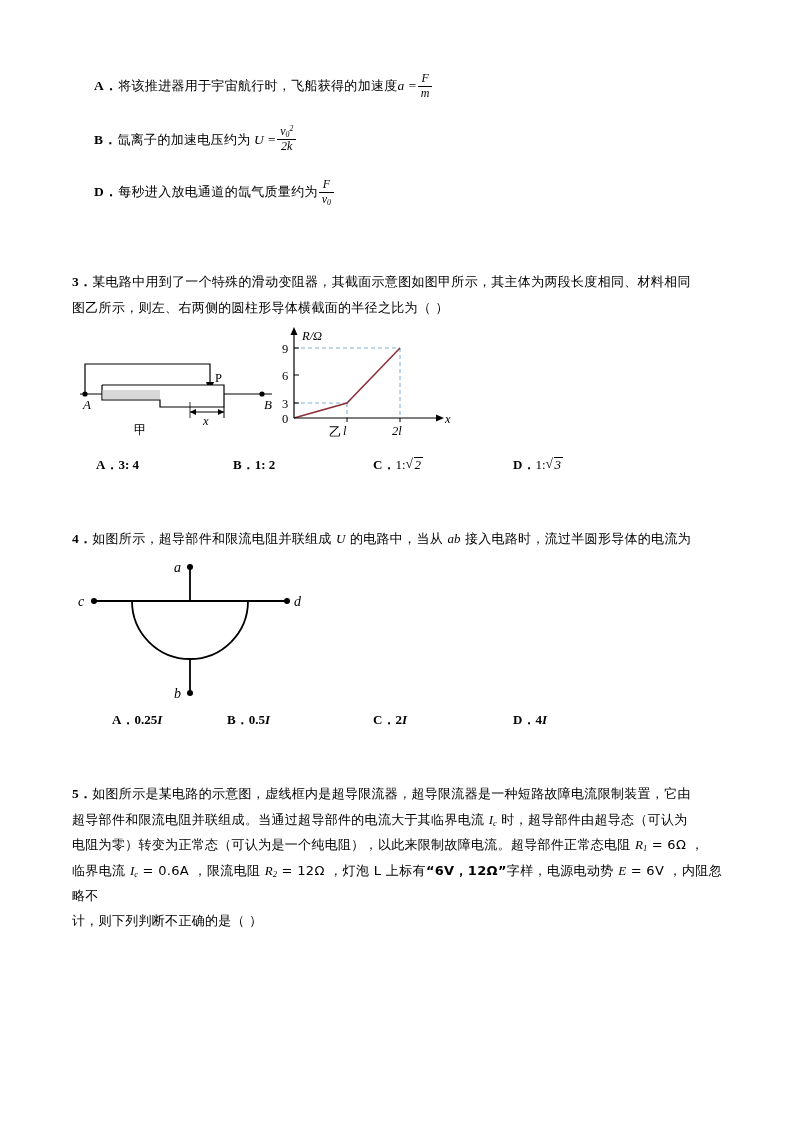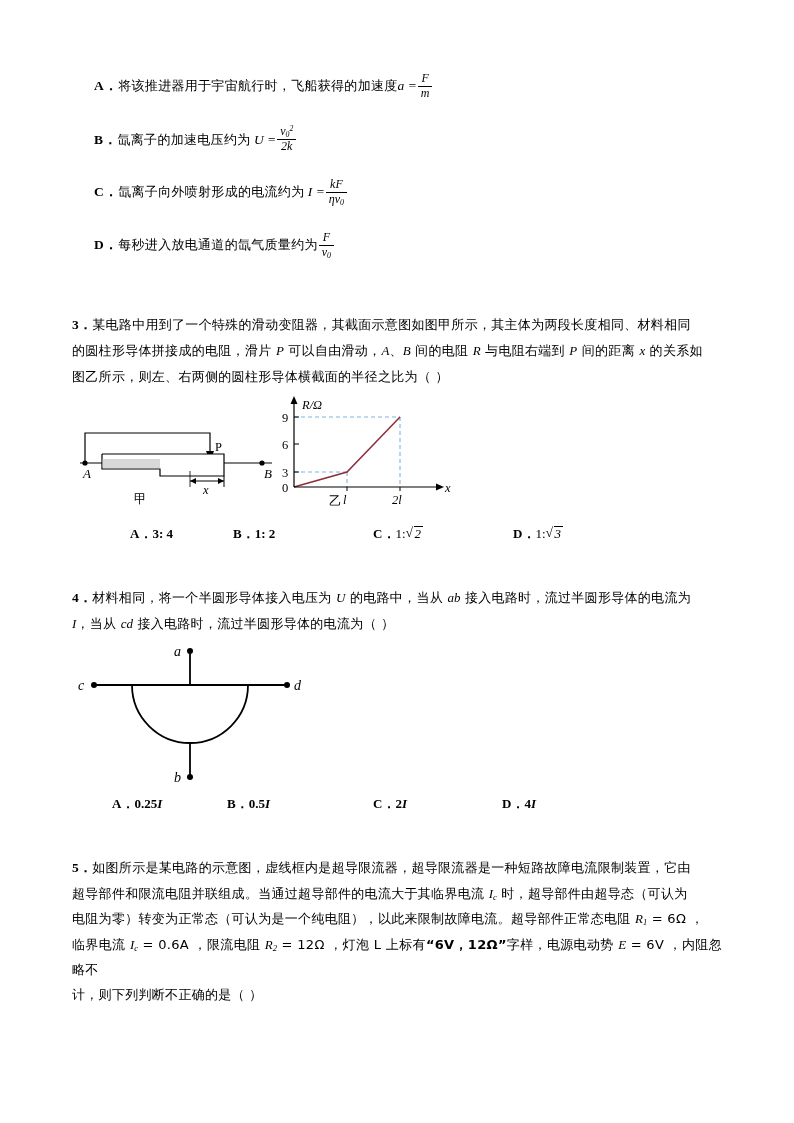--- a/index.html
+++ b/index.html
@@ -40,21 +40,21 @@
     font-family: "Liberation Serif", serif;
     font-weight: bold;
     letter-spacing: 0.5px;
   }
   .cn {
     font-family: "DejaVu Sans", "Liberation Sans", sans-serif;
     font-size: 13px;
     letter-spacing: 0.3px;
   }
   .qblock {
-    margin-top: 8px;
+    margin-top: 18px;
     font-size: 13px;
     line-height: 1.95;
     text-align: justify;
   }
   .qnum {
     font-family: "Liberation Serif", serif;
     font-weight: bold;
     font-size: 13.5px;
   }
   .ital { font-style: italic; font-family: "Liberation Serif", serif; }
@@ -173,38 +173,31 @@
 
       <div class="opt-line">
         <span class="opt-label">A．</span><span class="cn">将该推进器用于宇宙航行时，飞船获得的加速度</span><span class="mathvar">a =</span><span class="frac"><span class="num">F</span><span class="den">m</span></span>
       </div>
 
       <div class="opt-line">
         <span class="opt-label">B．</span><span class="cn">氙离子的加速电压约为</span>
         <span class="mathvar">U =</span><span class="frac"><span class="num"><span>v</span><sub>0</sub><sup>2</sup></span><span class="den">2k</span></span>
       </div>
 
-      <div class="opt-line">
-        <span class="opt-label">C．</span><span class="cn">氙离子向外喷射形成的电流约为</span>
-        <span class="mathvar">I =</span><span class="frac"><span class="num">kF</span><span class="den"><span>ηv</span><sub>0</sub></span></span>
-      </div>
 
       <div class="opt-line">
         <span class="opt-label">D．</span><span class="cn">每秒进入放电通道的氙气质量约为</span><span class="frac"><span class="num">F</span><span class="den"><span>v</span><sub>0</sub></span></span>
       </div>
     </div>
 
     <div class="spacer-md"></div>
 
     <div class="qblock">
       <div>
         <span class="qnum">3．</span><span class="cn">某电路中用到了一个特殊的滑动变阻器，其截面示意图如图甲所示，其主体为两段长度相同、材料相同</span>
-      </div>
-      <div>
-        <span class="cn">的圆柱形导体拼接成的电阻，滑片 </span><span class="ital">P</span><span class="cn"> 可以自由滑动，</span><span class="ital">A</span><span class="cn">、</span><span class="ital">B</span><span class="cn"> 间的电阻 </span><span class="ital">R</span><span class="cn"> 与电阻右端到 </span><span class="ital">P</span><span class="cn"> 间的距离 </span><span class="ital">x</span><span class="cn"> 的关系如</span>
       </div>
       <div>
         <span class="cn">图乙所示，则左、右两侧的圆柱形导体横截面的半径之比为（      ）</span>
       </div>
     </div>
 
     <div class="fig3">
 
       <div class="rheostat">
         <svg width="215" height="112" viewBox="0 0 215 112">
@@ -265,34 +258,31 @@
           <text x="10" y="62" font-family="Liberation Serif, serif" font-size="12.5">6</text>
           <text x="10" y="35" font-family="Liberation Serif, serif" font-size="12.5">9</text>
           <text x="71" y="117" font-family="Liberation Serif, serif" font-style="italic" font-size="12.5">l</text>
           <text x="120" y="117" font-family="Liberation Serif, serif" font-style="italic" font-size="12.5">2l</text>
         </svg>
         <div class="lbl-yi">乙</div>
       </div>
     </div>
 
     <div class="answers" style="margin-top:4px;">
-      <span class="ans" style="left:0px;margin-left:34px;"><span>A．</span><span class="val">3: 4</span></span>
+      <span class="ans" style="left:0px;"><span>A．</span><span class="val">3: 4</span></span>
       <span class="ans" style="left:137px;text-align:center;"><span>B．</span><span class="val">1: 2</span></span>
       <span class="ans" style="left:277px; font-weight:normal;"><span style="font-weight:bold;">C．</span><span>1:</span><span class="sqrt"><span>2</span></span></span>
       <span class="ans" style="left:417px; font-weight:normal;"><span style="font-weight:bold;">D．</span><span>1:</span><span class="sqrt"><span>3</span></span></span>
     </div>
 
     <div class="spacer-lg"></div>
 
     <div class="qblock">
       <div>
-        <span class="qnum">4．</span><span class="cn">材料相同，将一个半圆形导体接入电压为 </span><span class="ital">U</span><span class="cn"> 的电路中，当从 </span><span class="ital">ab</span><span class="cn"> 接入电路时，流过半圆形导体的电流为</span>
-      </div>
-      <div>
-        <span class="ital">I</span><span class="cn">，当从 </span><span class="ital">cd</span><span class="cn"> 接入电路时，流过半圆形导体的电流为（      ）</span>
+        <span class="qnum">4．</span><span class="cn">如图所示，超导部件和限流电阻并联组成 </span><span class="ital">U</span><span class="cn"> 的电路中，当从 </span><span class="ital">ab</span><span class="cn"> 接入电路时，流过半圆形导体的电流为</span>
       </div>
     </div>
 
     <div class="fig4">
       <svg class="semicircle" width="260" height="150" viewBox="0 0 260 150">
 
         <line x1="22" y1="42" x2="215" y2="42" stroke="#000" stroke-width="1.8"></line>
 
         <line x1="118" y1="8" x2="118" y2="42" stroke="#000" stroke-width="1.8"></line>
         <line x1="118" y1="100" x2="118" y2="134" stroke="#000" stroke-width="1.8"></line>
@@ -308,21 +298,21 @@
         <text x="102" y="139" font-family="Liberation Serif, serif" font-style="italic" font-size="14">b</text>
         <text x="6" y="47" font-family="Liberation Serif, serif" font-style="italic" font-size="14">c</text>
         <text x="222" y="47" font-family="Liberation Serif, serif" font-style="italic" font-size="14">d</text>
       </svg>
     </div>
 
     <div class="answers">
       <span class="ans" style="left:16px;text-align:center;"><span>A．</span><span>0.25</span><span class="ital">I</span></span>
       <span class="ans" style="left:131px;"><span>B．</span><span>0.5</span><span class="ital">I</span></span>
       <span class="ans" style="left:277px;"><span>C．</span><span>2</span><span class="ital">I</span></span>
-      <span class="ans" style="left:406px;"><span>D．</span><span>4</span><span class="ital">I</span></span>
+      <span class="ans" style="left:417px;"><span>D．</span><span>4</span><span class="ital">I</span></span>
     </div>
 
     <div class="spacer-lg"></div>
 
     <div class="qblock">
       <div>
         <span class="qnum">5．</span><span class="cn">如图所示是某电路的示意图，虚线框内是超导限流器，超导限流器是一种短路故障电流限制装置，它由</span>
       </div>
       <div>
         <span class="cn">超导部件和限流电阻并联组成。当通过超导部件的电流大于其临界电流 </span><span class="ital">I</span><sub>c</sub><span class="cn"> 时，超导部件由超导态（可认为</span>

